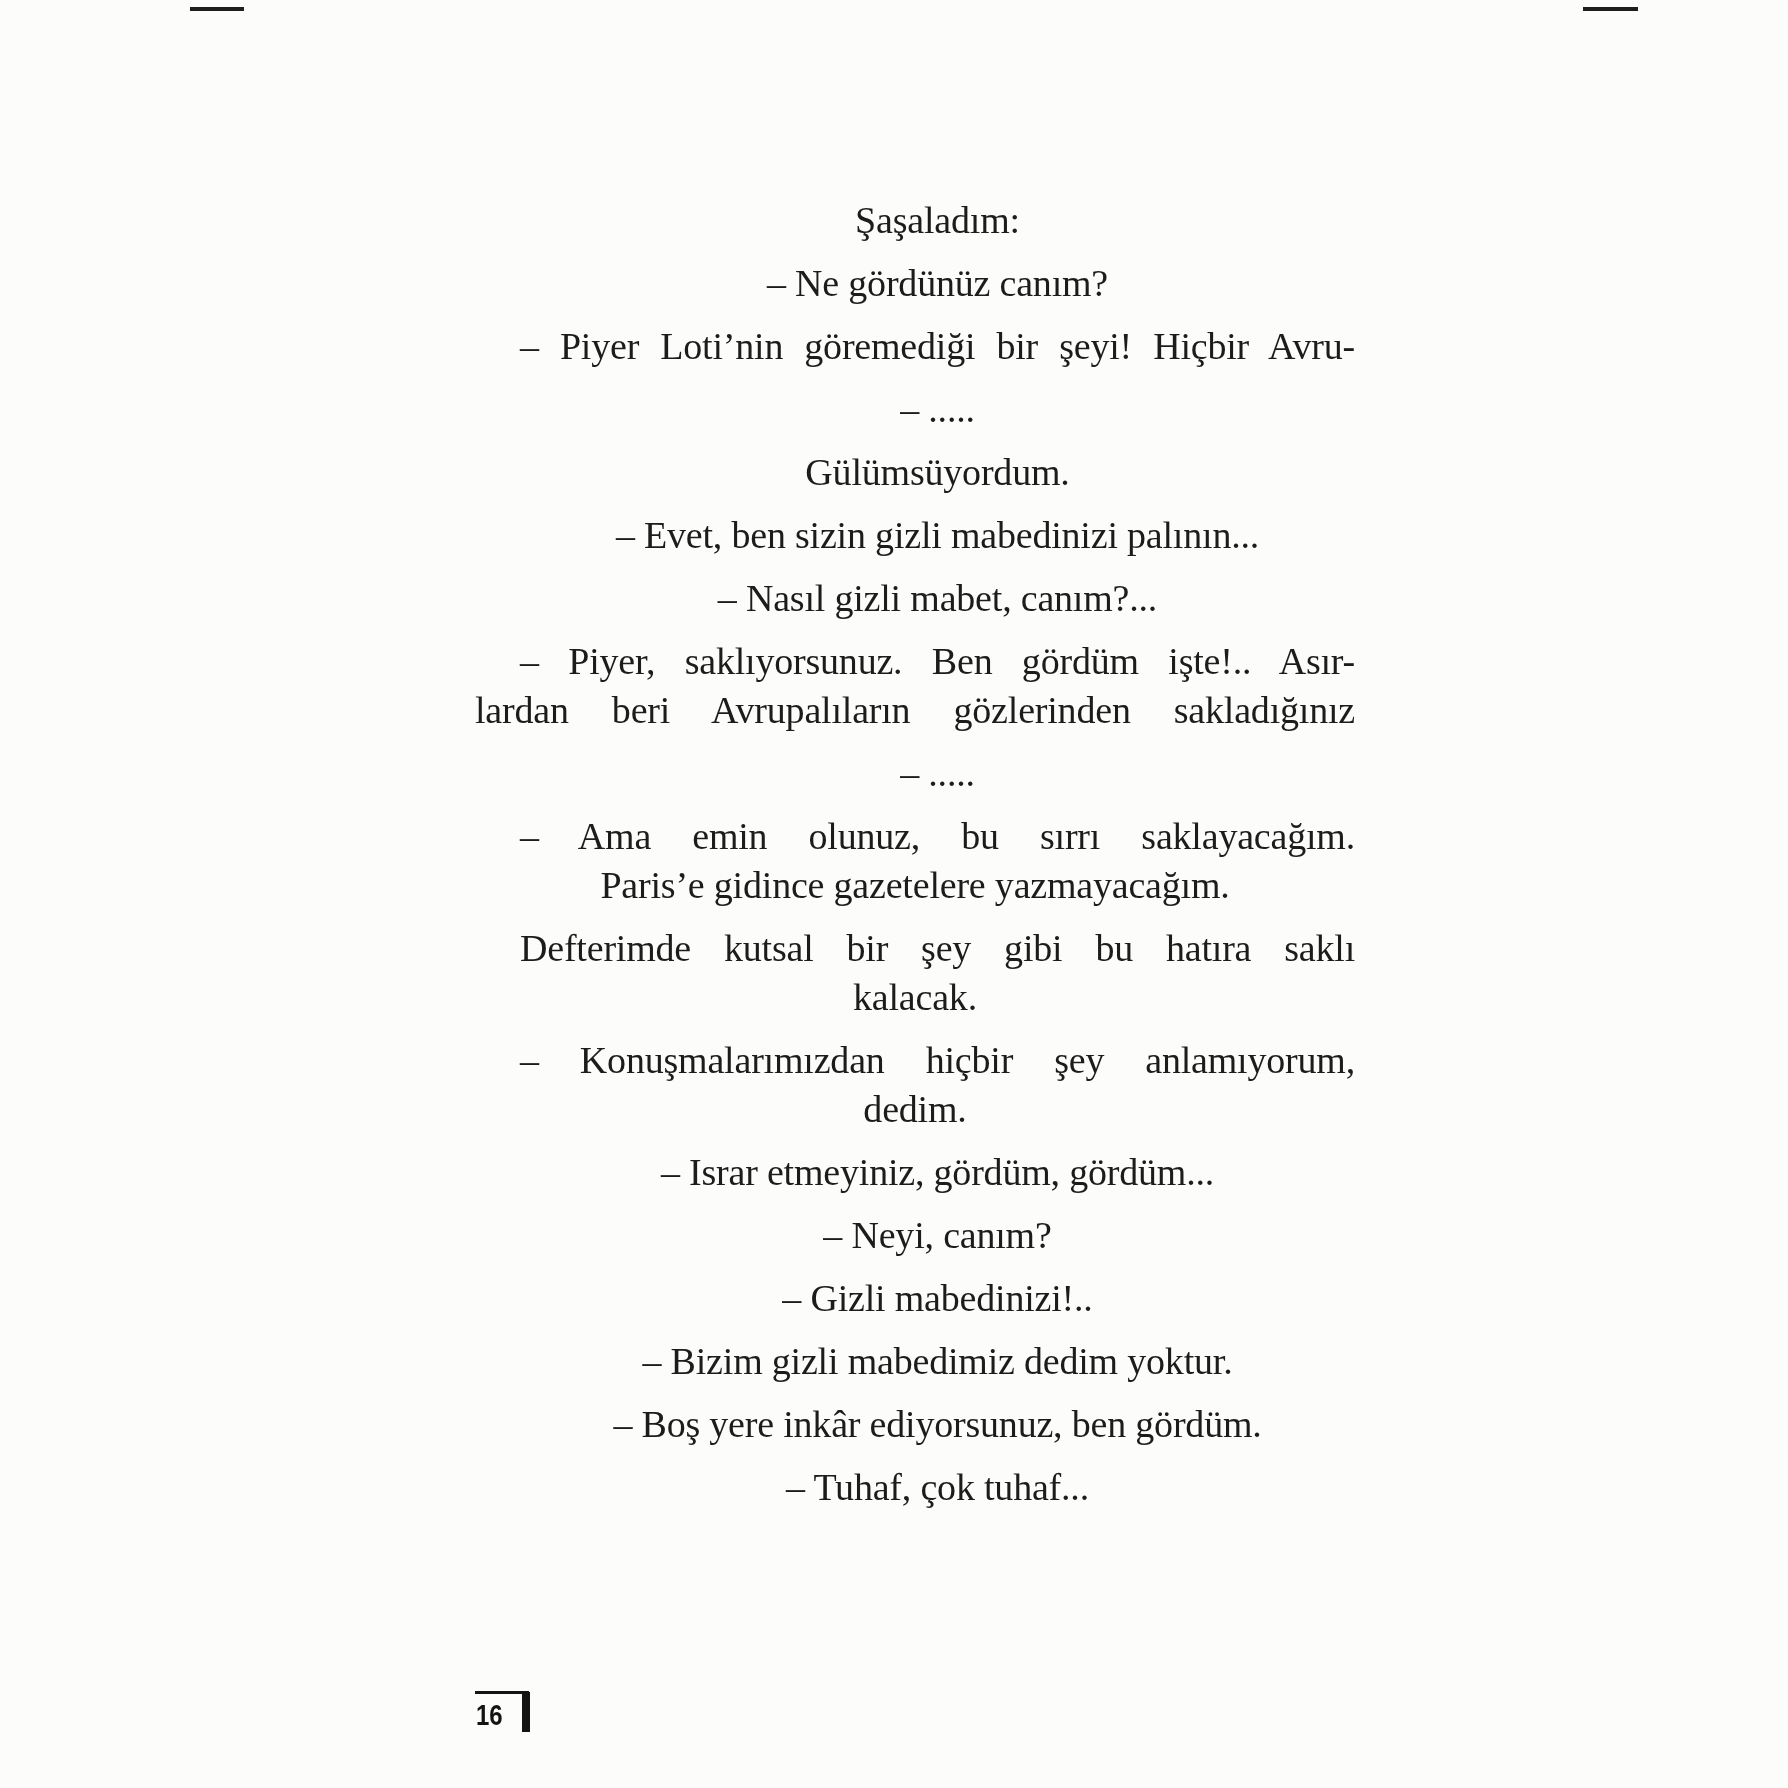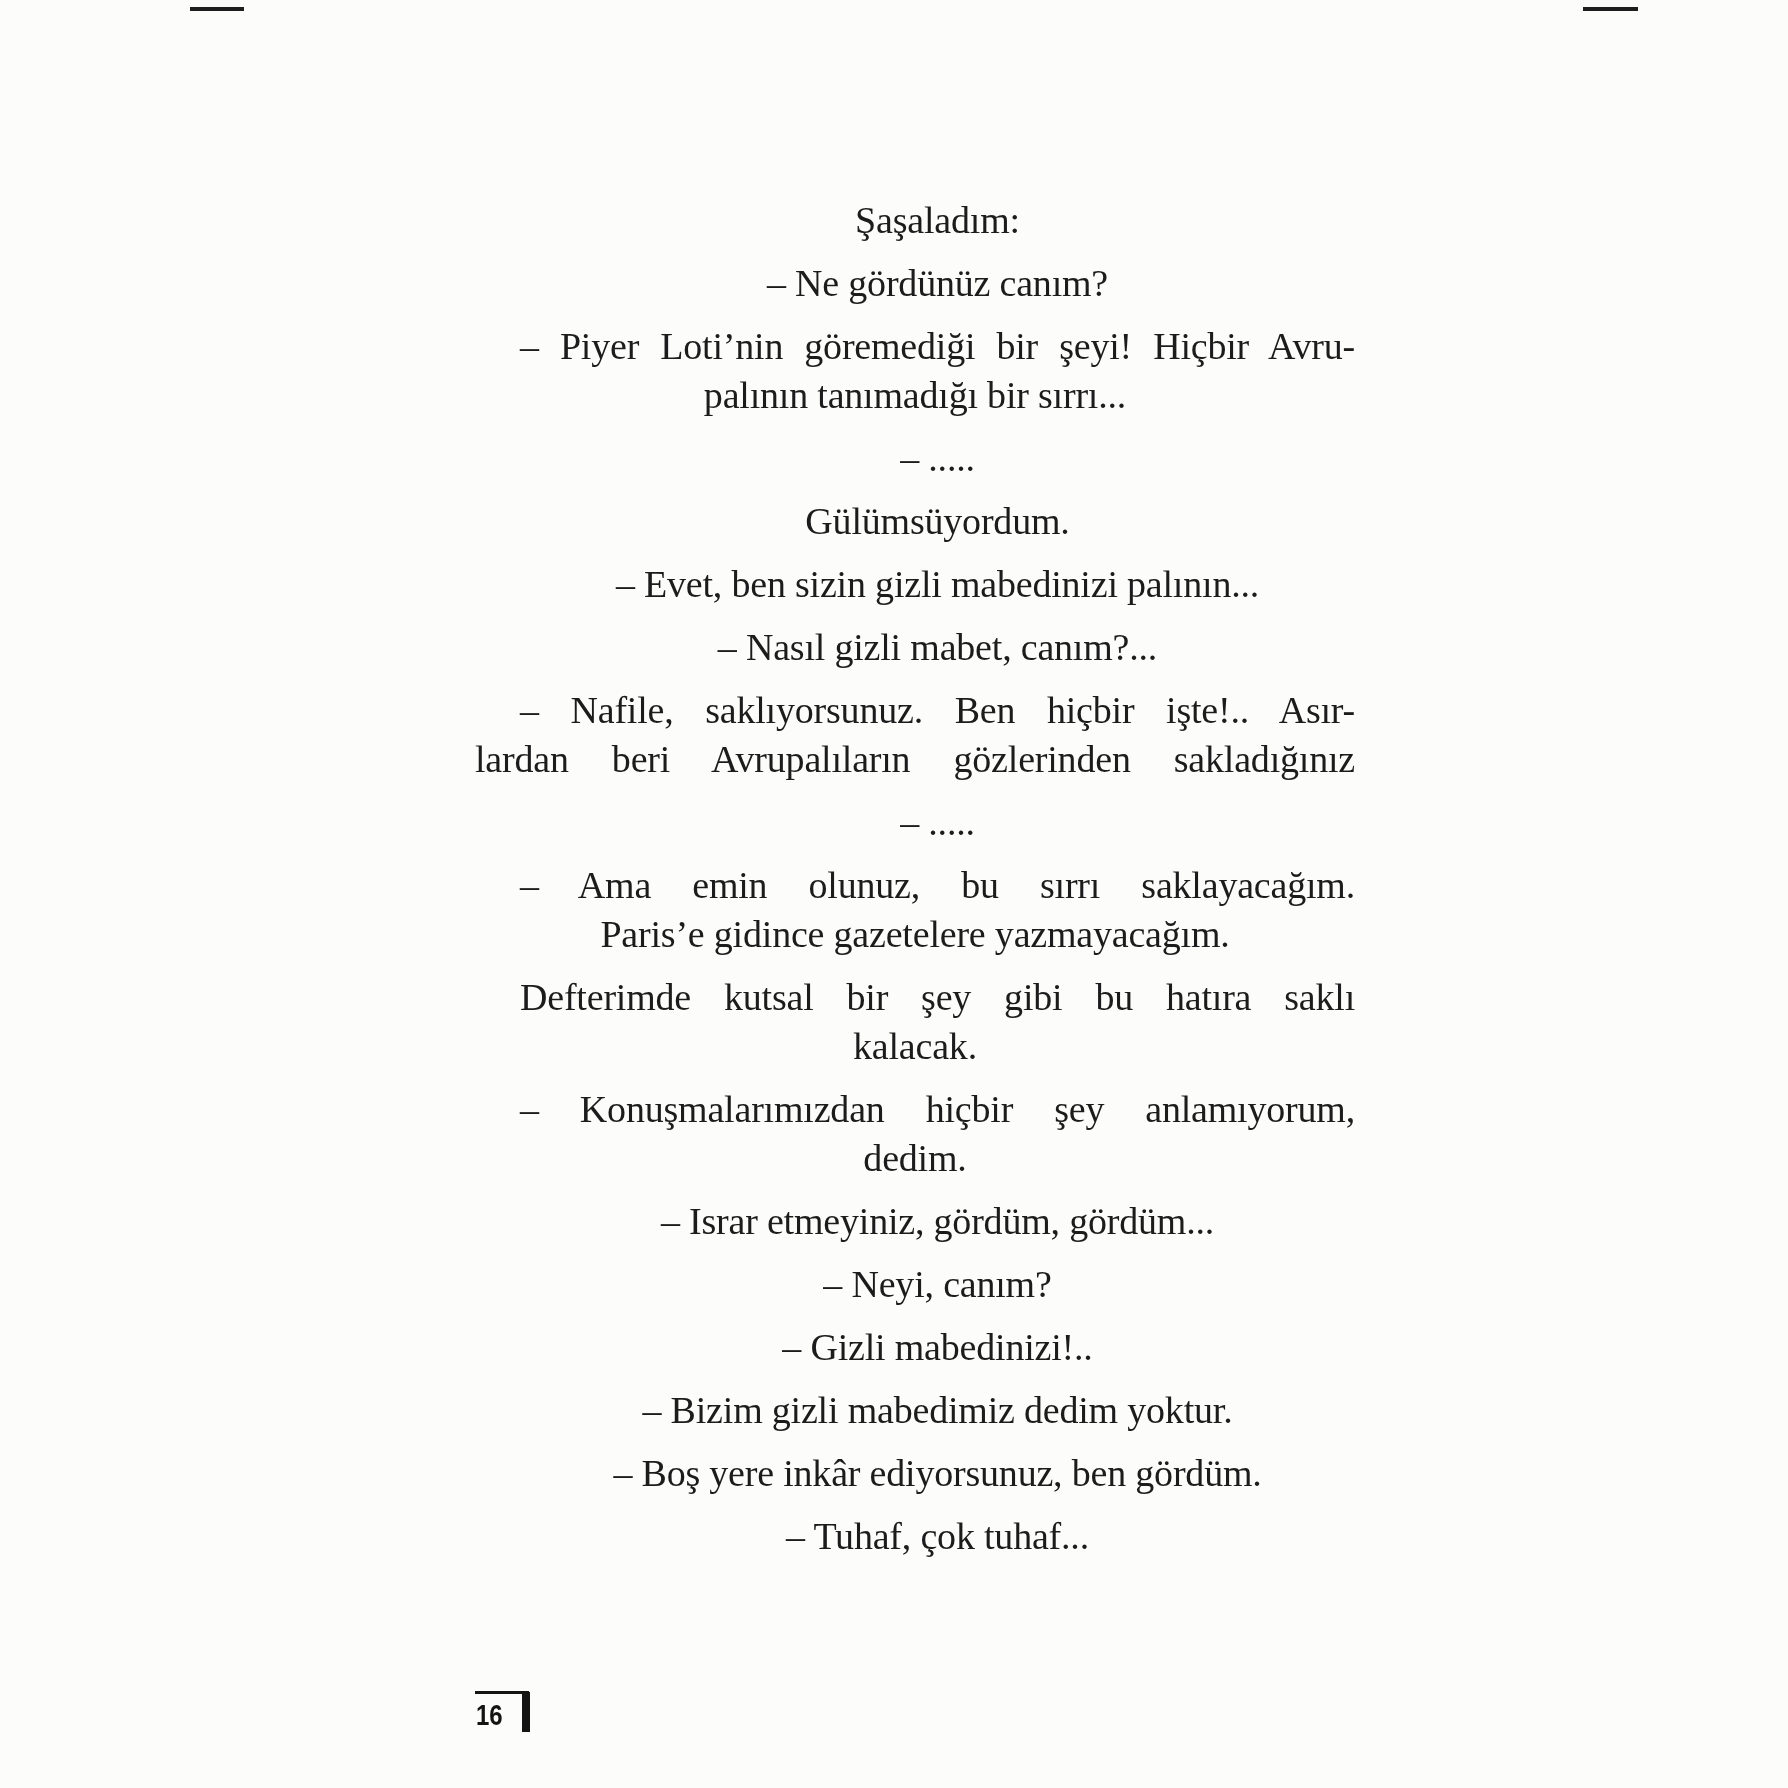--- a/index.html
+++ b/index.html
@@ -85,36 +85,35 @@
 
   <div class="text-block" id="text-block">
       <div class="para">
         <div class="line first">Şaşaladım:</div>
       </div>
       <div class="para">
         <div class="line first">– Ne gördünüz canım?</div>
       </div>
       <div class="para">
         <div class="line first just">– Piyer Loti’nin göremediği bir şeyi! Hiçbir Avru-</div>
-        <div class="line">palının tanımadığı bir sırrı...</div>
       </div>
       <div class="para">
         <div class="line first">– .....</div>
       </div>
       <div class="para">
         <div class="line first">Gülümsüyordum.</div>
       </div>
       <div class="para">
         <div class="line first">– Evet, ben sizin gizli mabedinizi palının...</div>
       </div>
       <div class="para">
         <div class="line first">– Nasıl gizli mabet, canım?...</div>
       </div>
       <div class="para">
-        <div class="line first just">– Nafile, saklıyorsunuz. Ben hiçbir işte!.. Asır-</div>
+        <div class="line first just">– Piyer, saklıyorsunuz. Ben gördüm işte!.. Asır-</div>
         <div class="line just">lardan beri Avrupalıların gözlerinden sakladığınız</div>
       </div>
       <div class="para">
         <div class="line first">– .....</div>
       </div>
       <div class="para">
         <div class="line first just">– Ama emin olunuz, bu sırrı saklayacağım.</div>
         <div class="line">Paris’e gidince gazetelere yazmayacağım.</div>
       </div>
       <div class="para">

